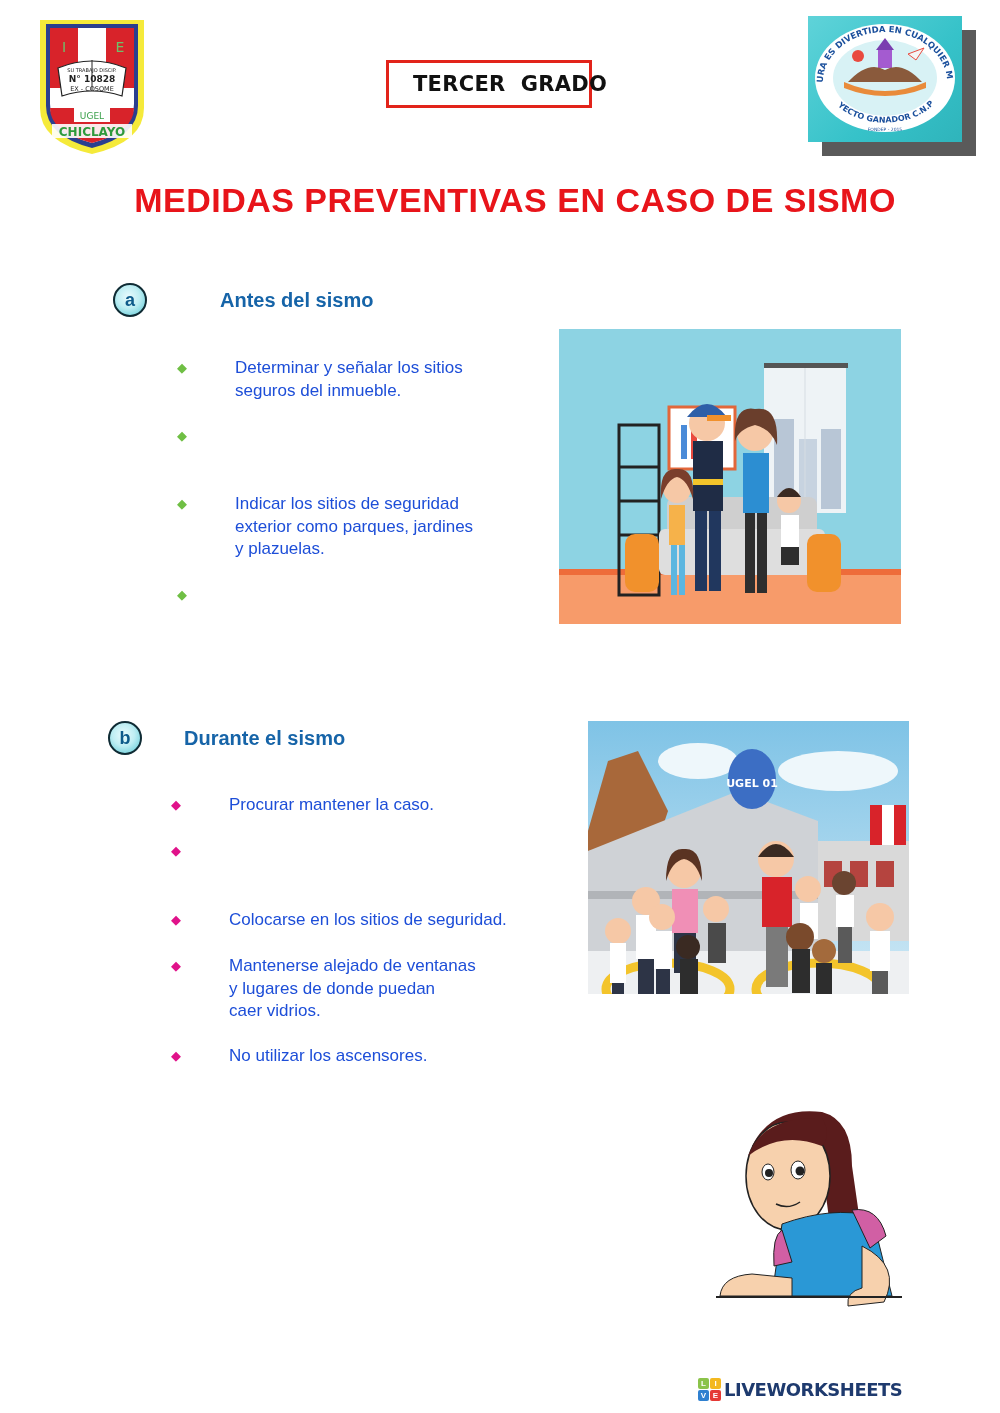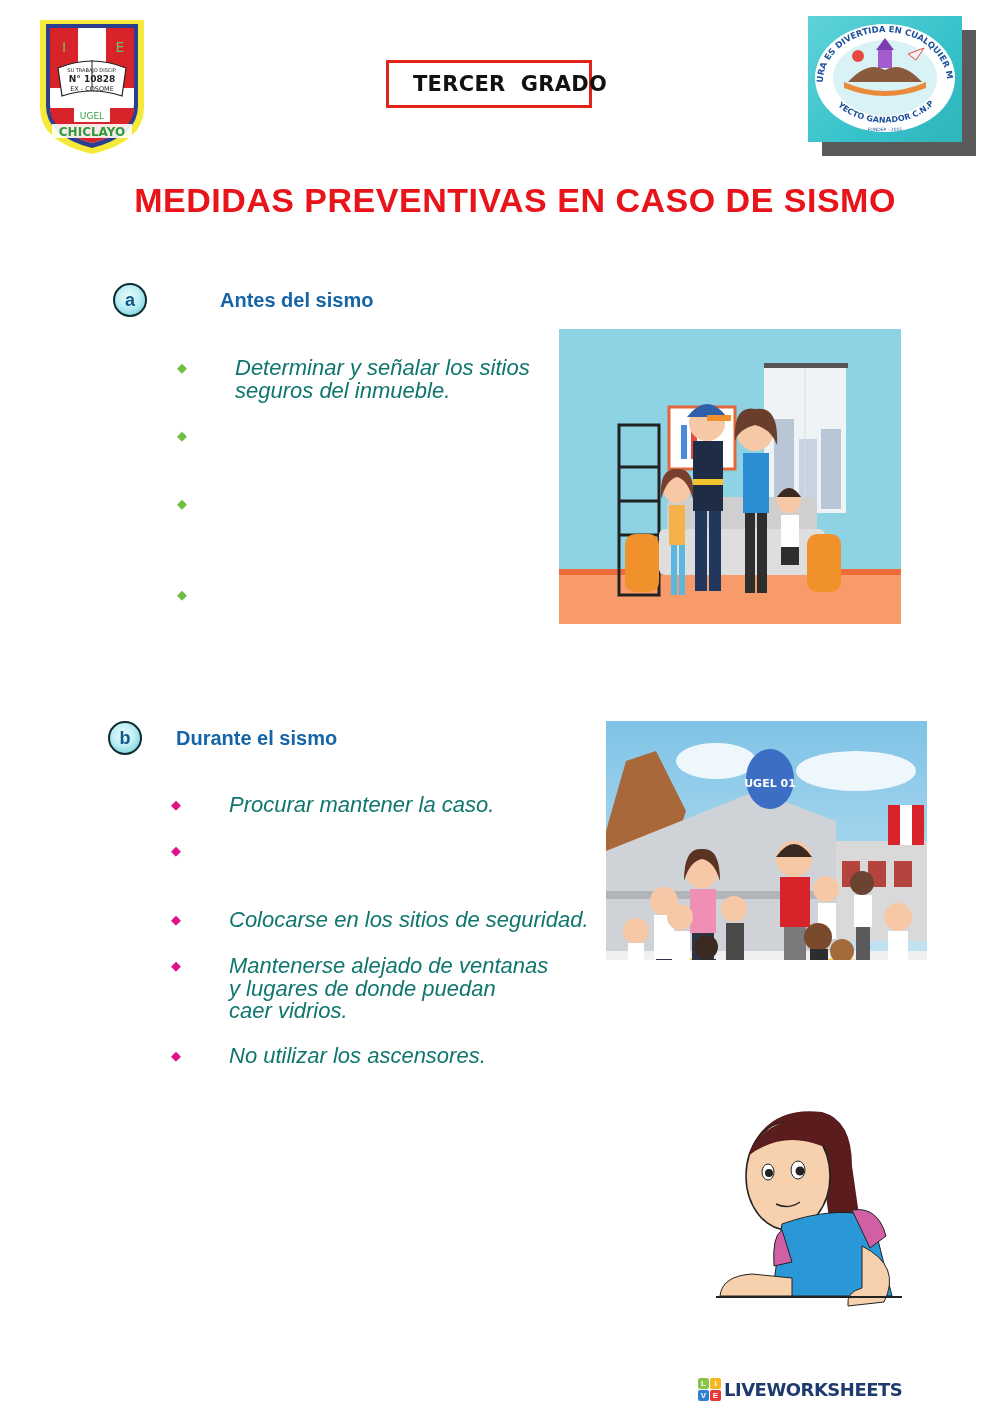--- a/index.html
+++ b/index.html
@@ -15,26 +15,26 @@
 
   .grade-box { left: 386px; top: 60px; width: 206px; height: 48px; border: 3px solid #e2231a; display: flex; align-items: center; padding-left: 24px; font-family: "DejaVu Sans", sans-serif; font-weight: bold; font-size: 21px; color: #111; letter-spacing: 0.3px; white-space: pre; }
 
   .main-title { left: 0; top: 181px; width: 1030px; text-align: center; color: #e8141a; font-weight: bold; font-size: 34px; letter-spacing: 0.5px; font-family: "Liberation Sans", sans-serif; }
 
   .sec-badge { width: 34px; height: 34px; border-radius: 50%; border: 2px solid #0f2b34; background: radial-gradient(circle at 45% 40%, #e9fbfd 0%, #bfeef3 45%, #55c6d3 100%); display: flex; align-items: center; justify-content: center; color: #0d5a8a; font-weight: bold; font-size: 18px; }
   .sec-title { color: #1664a8; font-weight: bold; font-size: 20px; }
 
   .bullet { display: flex; align-items: flex-start; position: absolute; }
   .bullet .dia { width: 58px; font-size: 13px; padding-top: 3px; }
-  .bullet .txt { font-size: 22px; line-height: 22.5px; color: #0f766e; white-space: pre-line; font-style: italic; }
+  .bullet .txt { font-size: 17px; line-height: 22.5px; color: #1d4ed8; white-space: pre-line; }
   .dia-green { color: #6fbf44; }
   .dia-pink { color: #e0128a; }
 
   .img-a { left: 559px; top: 329px; width: 342px; height: 295px; overflow: hidden; background: #8dd3e3; }
-  .img-b { left: 606px; top: 721px; width: 321px; height: 239px; overflow: hidden; background: #ef4444; }
+  .img-b { left: 588px; top: 721px; width: 321px; height: 273px; overflow: hidden; background: #ef4444; }
   .girl { left: 712px; top: 1106px; width: 200px; height: 210px; }
 
   .lw { left: 698px; top: 1378px; display: flex; align-items: center; }
   .lw-grid { display: grid; grid-template-columns: 11px 11px; grid-template-rows: 11px 11px; gap: 1px; margin-right: 3px; }
   .lw-grid span { display: flex; align-items: center; justify-content: center; font-size: 8px; font-weight: bold; color: #fff; border-radius: 2px; }
   .lw-text { font-family: "DejaVu Sans", sans-serif; font-weight: bold; font-size: 18px; color: #1e3a6e; letter-spacing: -0.5px; }
 </style>
 </head>
 <body>
 
@@ -93,20 +93,23 @@
 <div class="bullet" style="left:177px; top:357px;">
   <span class="dia dia-green">◆</span>
   <span class="txt">Determinar y señalar los sitios
 seguros del inmueble.</span>
 </div>
 <div class="bullet" style="left:177px; top:425px;">
   <span class="dia dia-green">◆</span>
 </div>
 <div class="bullet" style="left:177px; top:493px;">
   <span class="dia dia-green">◆</span>
+  <span class="txt">Indicar los sitios de seguridad
+exterior como parques, jardines
+y plazuelas.</span>
 </div>
 <div class="bullet" style="left:177px; top:584px;">
   <span class="dia dia-green">◆</span>
 </div>
 
 <div class="abs img-a">
   <svg width="342" height="295" viewBox="0 0 342 295">
     <rect width="342" height="295" fill="#8dd3e3"></rect>
     <rect x="0" y="240" width="342" height="55" fill="#f79b6a"></rect>
     <rect x="0" y="240" width="342" height="6" fill="#ee6c3a"></rect>
@@ -154,21 +157,21 @@
     <rect x="120" y="216" width="6" height="50" fill="#5bb6e0"></rect>
 
     <circle cx="230" cy="172" r="12" fill="#f6c8a6"></circle>
     <path d="M218 168 Q230 150 242 168 Z" fill="#3a2a22"></path>
     <rect x="222" y="186" width="18" height="32" fill="#ffffff"></rect>
     <rect x="222" y="218" width="18" height="18" fill="#2e2e2e"></rect>
   </svg>
 </div>
 
 <div class="abs sec-badge" style="left:108px; top:721px;">b</div>
-<div class="abs sec-title" style="left:176px; top:727px;">Durante el sismo</div>
+<div class="abs sec-title" style="left:184px; top:727px;">Durante el sismo</div>
 
 <div class="bullet" style="left:171px; top:794px;">
   <span class="dia dia-pink">◆</span>
   <span class="txt">Procurar mantener la caso.</span>
 </div>
 <div class="bullet" style="left:171px; top:840px;">
   <span class="dia dia-pink">◆</span>
 </div>
 <div class="bullet" style="left:171px; top:909px;">
   <span class="dia dia-pink">◆</span>

